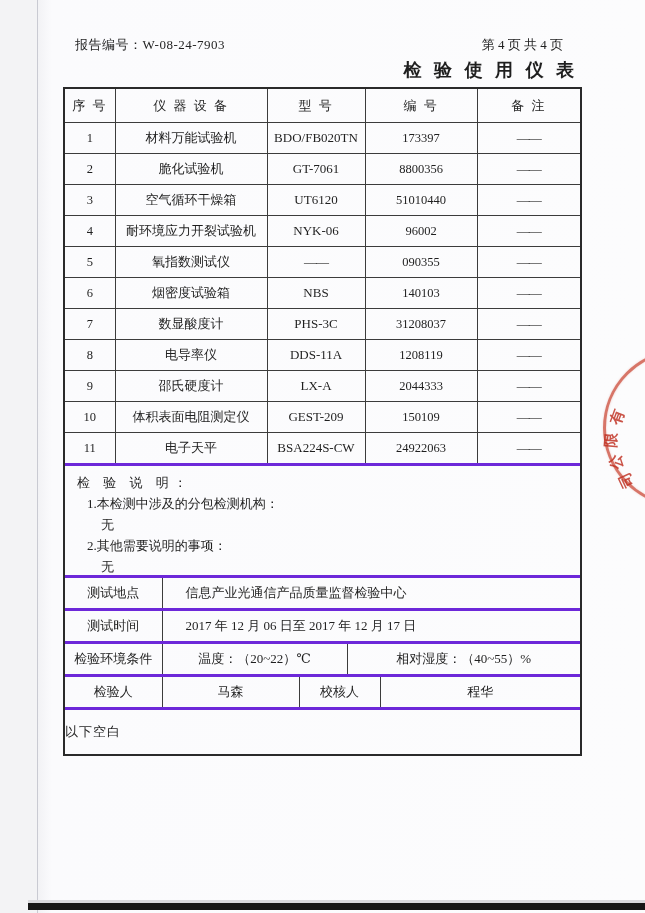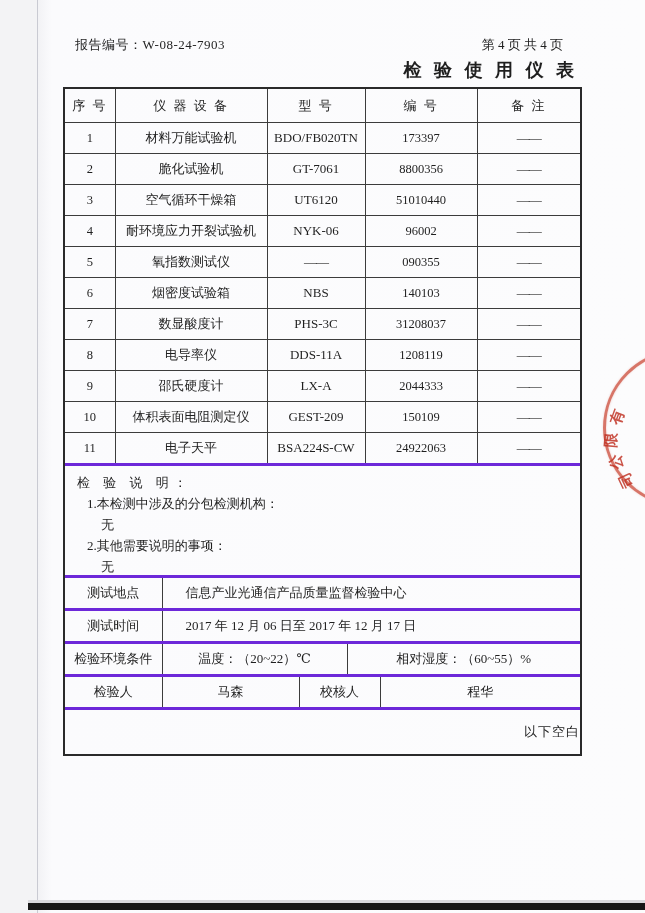--- a/index.html
+++ b/index.html
@@ -39,21 +39,21 @@
   .irow td{height:30px;}
   .num{font-size:12.5px;}
   .dash{letter-spacing:-1px;color:#2c2c2c;}
   .sec{border-top:3px solid #6d28d9;}
   .notes{height:112px;font-size:13px;padding:6px 0 0 12px;box-sizing:border-box;line-height:21px;}
   .notes .h{letter-spacing:5px;}
   .notes .it{margin-left:10px;}
   .notes .vl{margin-left:24px;}
   .info td{height:30px;}
   .lv{ text-align:left;padding-left:23px;}
-  .footer-blank{height:44px;display:flex;align-items:center;justify-content:flex-end;font-size:13px;letter-spacing:1px;}
+  .footer-blank{height:44px;display:flex;align-items:center;justify-content:flex-start;font-size:13px;letter-spacing:1px;}
   
   .seal{position:absolute;left:0;top:0;width:645px;height:913px;pointer-events:none;}
   .seal-ring{
     position:absolute;left:603px;top:349px;width:152px;height:152px;
     border:3.5px solid rgba(201,65,46,.72);border-radius:50%;
     box-shadow:0 0 2px rgba(201,65,46,.25), inset 0 0 2px rgba(201,65,46,.25);
   }
   .seal-ch{
     position:absolute;font-size:15px;font-weight:600;
     color:rgba(193,52,38,.85);width:16px;height:16px;line-height:16px;text-align:center;
@@ -215,21 +215,21 @@
     <table class="info">
       <colgroup>
           <col style="width:97px">
           <col style="width:185px">
           <col>
         </colgroup>
       <tbody>
           <tr>
         <td>检验环境条件</td>
         <td>温度：（20~22）℃</td>
-        <td>相对湿度：（60~55）%</td>
+        <td>相对湿度：（40~55）%</td>
       </tr>
     </tbody>
       </table>
   </div>
 
   <div class="sec">
     <table class="info">
       <colgroup>
           <col style="width:97px">
           <col style="width:137px">

